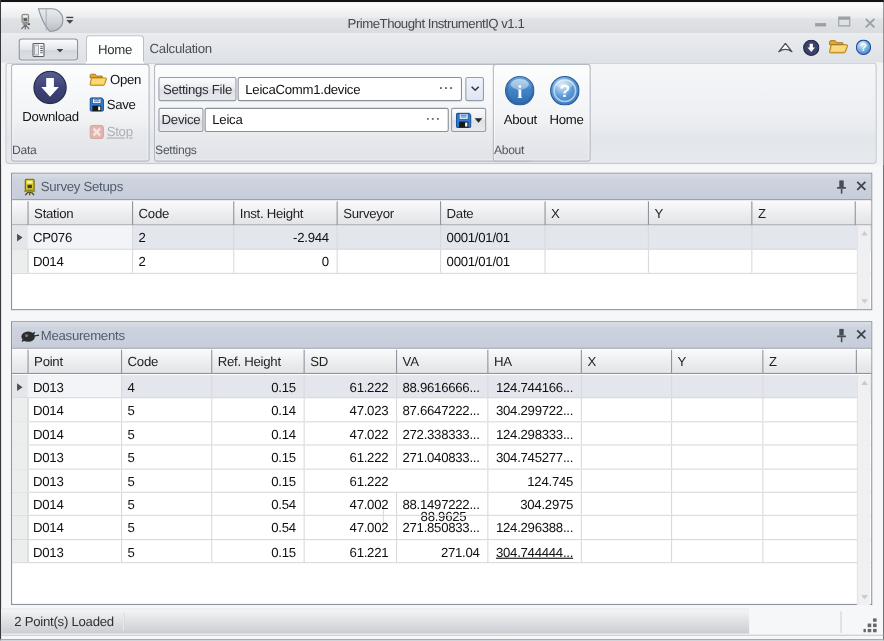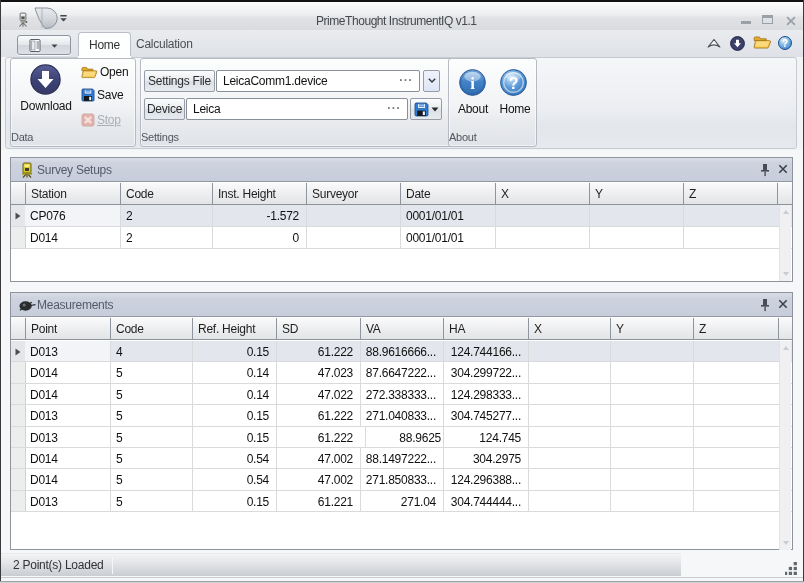--- a/index.html
+++ b/index.html
@@ -318,21 +318,21 @@
       <div class="gh" style="left:766px; width:17px;"></div>
     </div>
     <div class="grow cur" style="top:47px; background:#e3e6ec;">
       <div class="rowsel">
           <svg style="position:absolute; left:4px; top:7px;" width="6" height="8" viewBox="0 0 6 8">
             <path d="M0.5 0.5 L5.5 4 L0.5 7.5 Z" fill="#4a4e55"></path>
           </svg>
         </div>
       <div class="gc" style="left:14px; width:95px; background:#f3f4f7; border-left:none;">CP076</div>
       <div class="gc" style="left:109px; width:92px;">2</div>
-      <div class="gc num" style="left:201px; width:94px;">-1.572</div>
+      <div class="gc num" style="left:201px; width:94px;">-2.944</div>
       <div class="gc" style="left:295px; width:94px;"></div>
       <div class="gc" style="left:389px; width:95px;">0001/01/01</div>
       <div class="gc" style="left:484px; width:94px;"></div>
       <div class="gc" style="left:578px; width:94px;"></div>
       <div class="gc" style="left:672px; width:94px;"></div>
     </div>
     <div class="grow" style="top:69px;">
       <div class="rowsel"></div>
       <div class="gc" style="left:14px; width:95px; border-left:none;">D014</div>
       <div class="gc" style="left:109px; width:92px;">2</div>
@@ -435,21 +435,21 @@
         <div class="gc" style="left:517px; width:82px;"></div>
         <div class="gc" style="left:599px; width:83px;"></div>
         <div class="gc" style="left:682px; width:85px;"></div>
       </div>
     <div class="grow" style="top:133.6px; height:21.4px;">
         <div class="rowsel"></div>
         <div class="gc" style="left:14px; width:85px; border-left:none;">D013</div>
         <div class="gc" style="left:99px; width:82px;">5</div>
         <div class="gc num" style="left:181px; width:84px;">0.15</div>
         <div class="gc num" style="left:265px; width:84px;">61.222</div>
-        <div class="gc num" style="left:354px; width:83px;">88.9625</div>
+        <div class="gc num" style="left:337px; width:83px;margin-top:32px;">88.9625</div>
         <div class="gc num" style="left:432px; width:85px;">124.745</div>
         <div class="gc" style="left:517px; width:82px;"></div>
         <div class="gc" style="left:599px; width:83px;"></div>
         <div class="gc" style="left:682px; width:85px;"></div>
       </div>
     <div class="grow" style="top:155.0px; height:21.4px;">
         <div class="rowsel"></div>
         <div class="gc" style="left:14px; width:85px; border-left:none;">D014</div>
         <div class="gc" style="left:99px; width:82px;">5</div>
         <div class="gc num" style="left:181px; width:84px;">0.54</div>
@@ -472,21 +472,21 @@
         <div class="gc" style="left:599px; width:83px;"></div>
         <div class="gc" style="left:682px; width:85px;"></div>
       </div>
     <div class="grow" style="top:197.79999999999998px; height:21.4px;">
         <div class="rowsel"></div>
         <div class="gc" style="left:14px; width:85px; border-left:none;">D013</div>
         <div class="gc" style="left:99px; width:82px;">5</div>
         <div class="gc num" style="left:181px; width:84px;">0.15</div>
         <div class="gc num" style="left:265px; width:84px;">61.221</div>
         <div class="gc num" style="left:349px; width:83px;">271.04</div>
-        <div class="gc num" style="left:432px; width:85px;">304.744444...</div>
+        <div class="gc num" style="left:432px; width:85px;text-decoration:underline;">304.744444...</div>
         <div class="gc" style="left:517px; width:82px;"></div>
         <div class="gc" style="left:599px; width:83px;"></div>
         <div class="gc" style="left:682px; width:85px;"></div>
       </div>
     <div class="vsb" style="top:48px; height:209px;">
       <svg class="sa" style="top:3px;" viewBox="0 0 8 8">
           <path d="M1 6 L4 2 L7 6 Z" fill="#c9cbcf"></path>
         </svg>
       <svg class="sa" style="bottom:3px;" viewBox="0 0 8 8">
           <path d="M1 2 L7 2 L4 6 Z" fill="#c9cbcf"></path>

